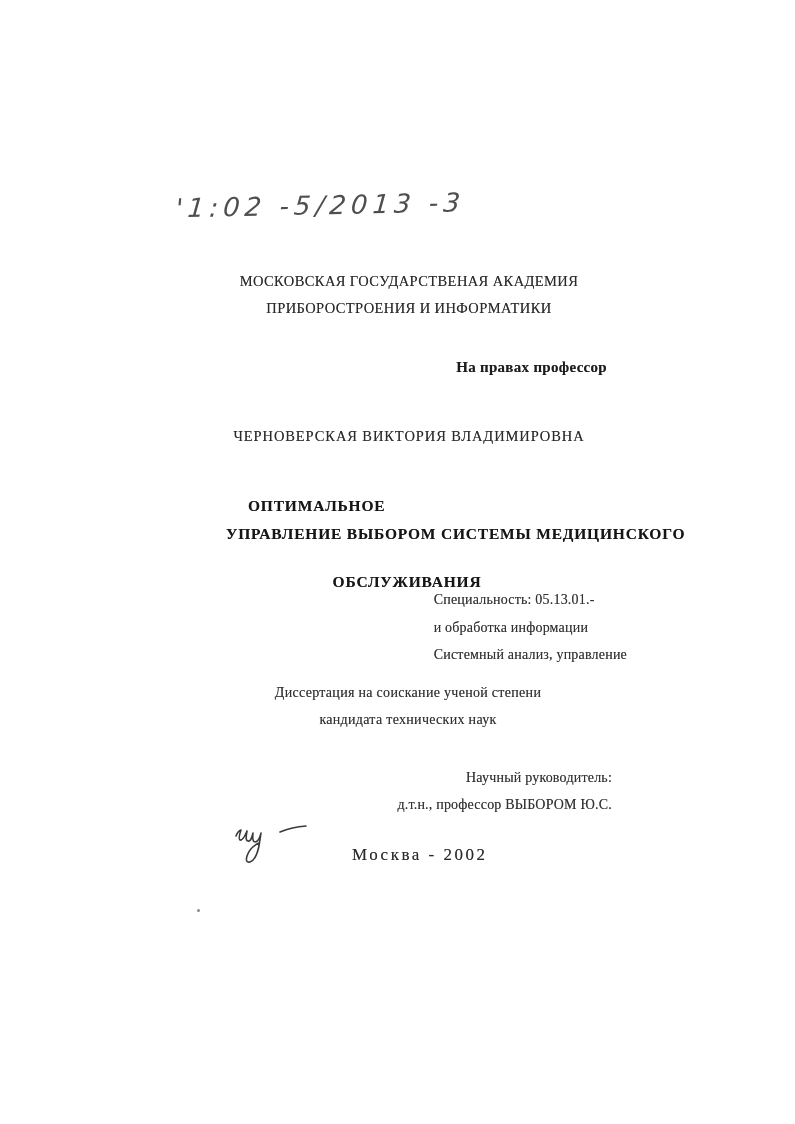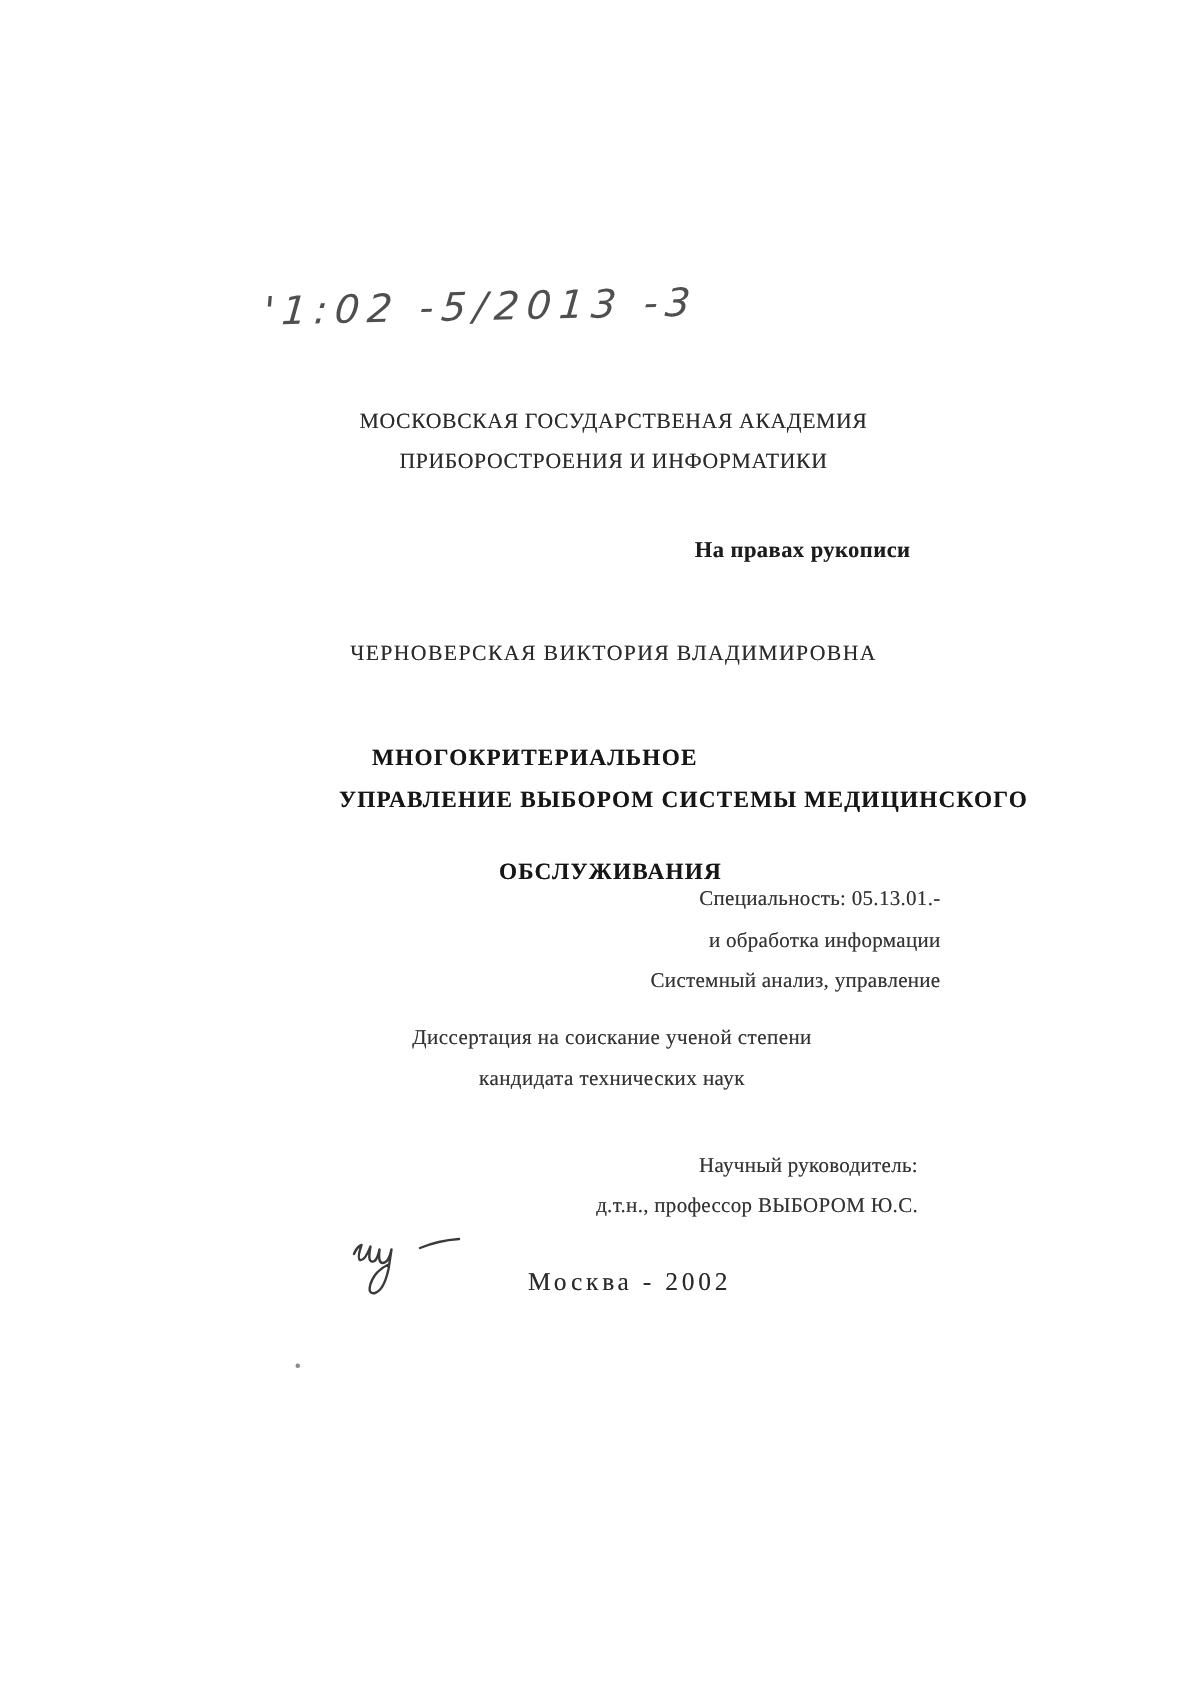--- a/index.html
+++ b/index.html
@@ -79,21 +79,21 @@
     display: flex;
     justify-content: space-between;
     padding: 0 28px 0 22px;
   }
   .title-line-2 { white-space: nowrap; }
   .title-line-3 { text-align: center; margin-top: 20px; }
   
   .specialty {
     right: 168px;
     top: 586px;
-    text-align: right;
+    text-align: left;
     font-size: 14px;
     letter-spacing: 0.2px;
     line-height: 27.5px;
     color: #333333;
   }
   
   .degree {
     left: 0;
     top: 679px;
     width: 816px;
@@ -145,27 +145,27 @@
 
 <div class="page">
 
   <div class="abs call-number">'1:02 -5/2013 -3</div>
 
   <div class="abs institution serif-soft">
     <div>МОСКОВСКАЯ ГОСУДАРСТВЕНАЯ АКАДЕМИЯ</div>
     <div>ПРИБОРОСТРОЕНИЯ И ИНФОРМАТИКИ</div>
   </div>
 
-  <div class="abs manuscript-note serif-soft">На правах рукописи</div>
+  <div class="abs manuscript-note serif-soft">На правах профессор</div>
 
   <div class="abs author serif-soft">ЧЕРНОВЕРСКАЯ ВИКТОРИЯ ВЛАДИМИРОВНА</div>
 
   <div class="abs title-block serif-soft">
     <div class="title-line-1">
-      <span>МНОГОКРИТЕРИАЛЬНОЕ</span>
+      <span>ОПТИМАЛЬНОЕ</span>
     </div>
     <div class="title-line-2">УПРАВЛЕНИЕ ВЫБОРОМ СИСТЕМЫ МЕДИЦИНСКОГО</div>
     <div class="title-line-3">ОБСЛУЖИВАНИЯ</div>
   </div>
 
   <div class="abs specialty serif-soft">
     <div>Специальность: 05.13.01.-</div>
     <div>и обработка информации</div>
     <div>Системный анализ, управление</div>
   </div>

